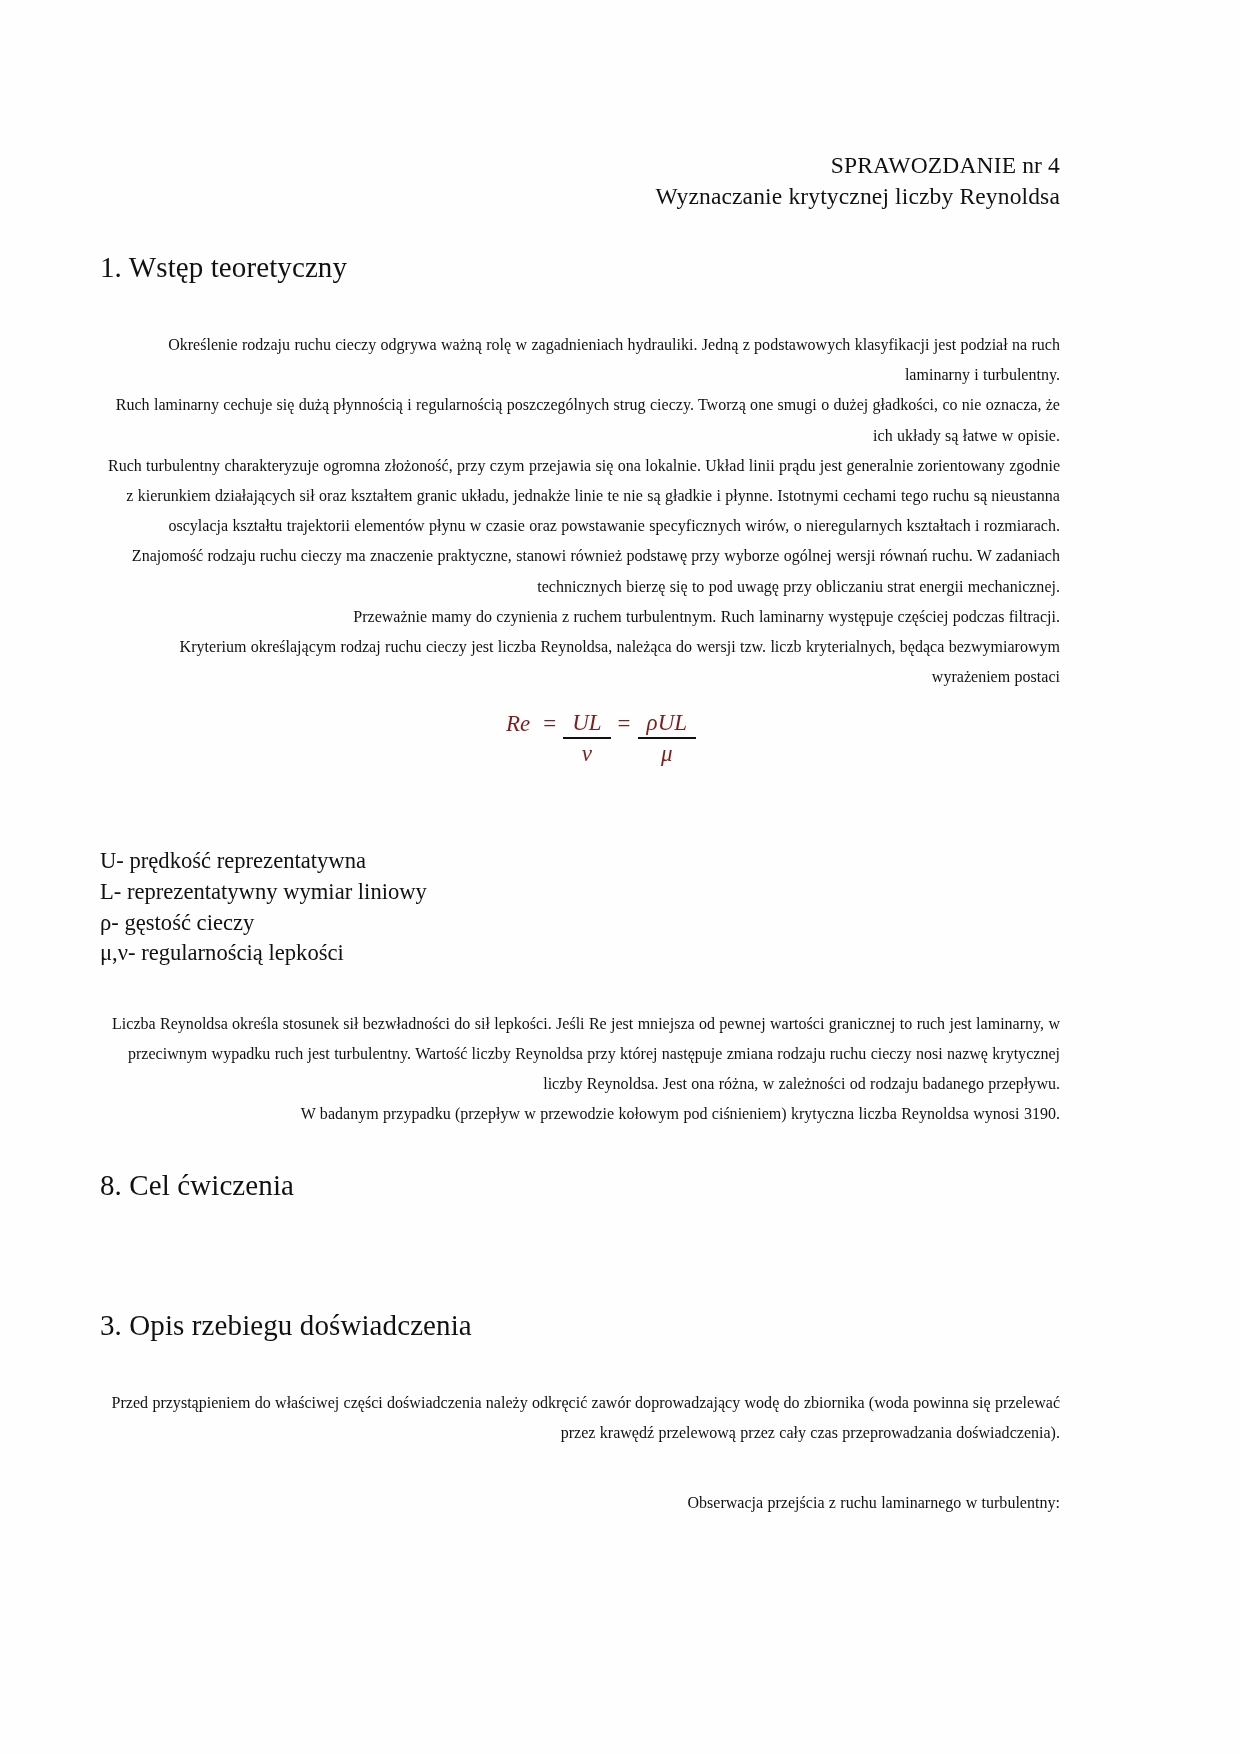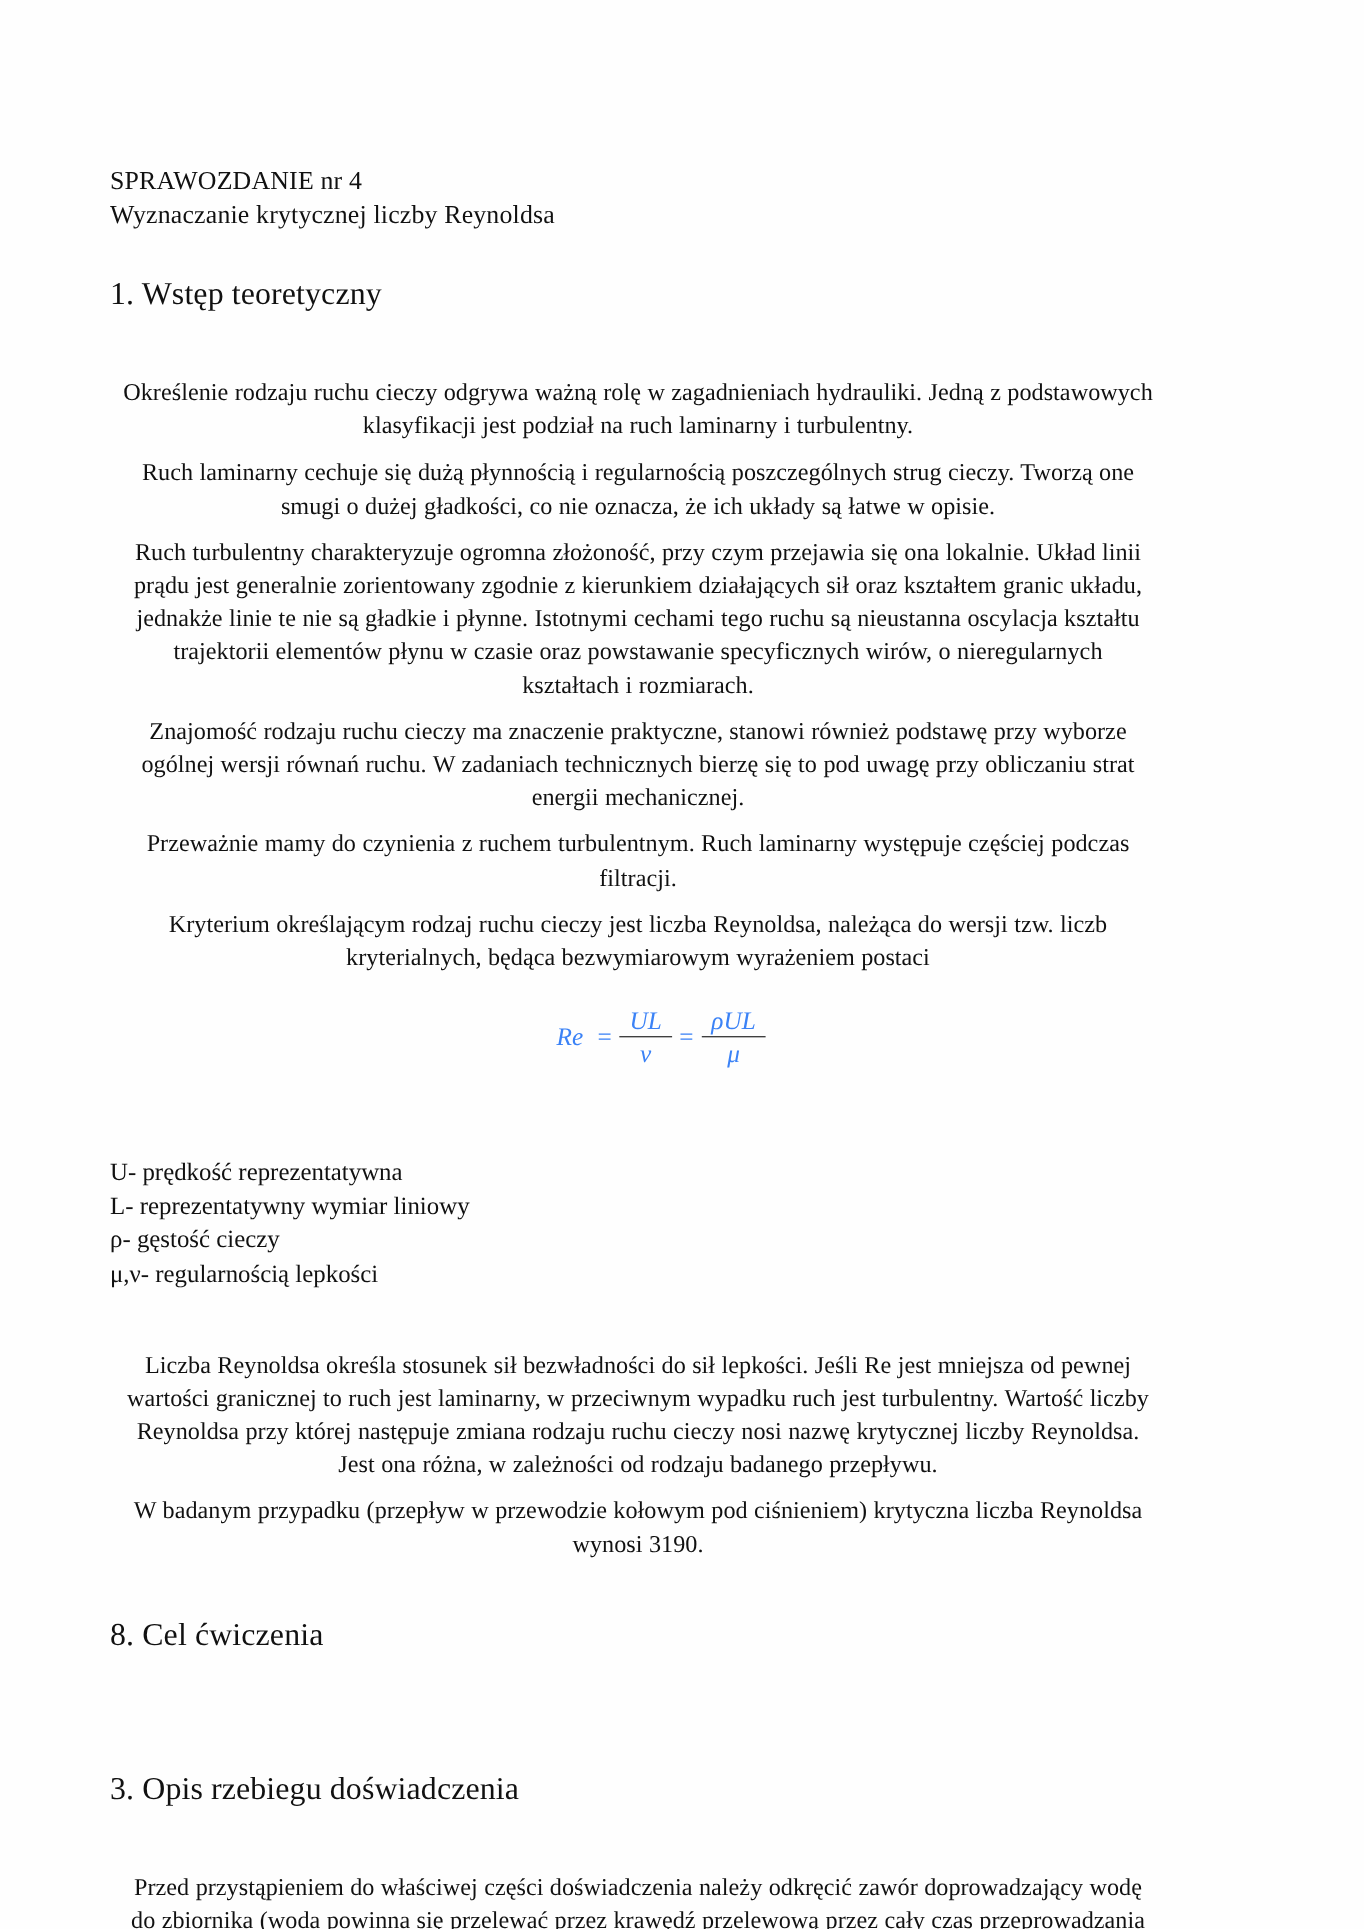--- a/index.html
+++ b/index.html
@@ -25,66 +25,65 @@
     height: 1754px;
     background: #fefefe;
   }
   .content {
     position: absolute;
     left: 100px;
     top: 150px;
     width: 960px;
   }
   .doc-title {
-    text-align: left;
+    text-align: right;
     font-size: 23.5px;
     line-height: 31px;
     letter-spacing: 0.15px;
     margin: 0 0 0 0;
     font-weight: normal;
   }
   .doc-title .line1 { display: block; }
   .doc-title .line2 { display: block; }
 
   .heading {
     font-size: 29px;
     line-height: 30px;
     margin: 0;
     font-weight: normal;
     letter-spacing: 0.1px;
   }
   .para {
-    font-size: 22px;
+    font-size: 16px;
     line-height: 30.2px;
-    margin: 12px;
-    text-align: center;
+    margin: 0;
+    text-align: right;
     letter-spacing: 0.02px;
     word-spacing: 0.3px;
   }
   
   .sp-40 { height: 40px; }
   .sp-34 { height: 34px; }
   .sp-48 { height: 48px; }
   .sp-70 { height: 70px; }
 
   
   .formula-wrap {
     width: 100%;
     display: flex;
     justify-content: center;
     align-items: center;
     height: 92px;
   }
   .formula {
     display: flex;
-    align-items: center;
     font-family: "Liberation Serif", "DejaVu Serif", serif;
     font-style: italic;
     font-size: 23px;
-    color: #3b82f6;
+    color: #7f1d1d;
     transform: translateX(18px);
   }
   .formula .sym {
     padding: 0 6px;
     font-style: italic;
   }
   .formula .eq {
     font-style: normal;
     padding: 0 7px;
   }

